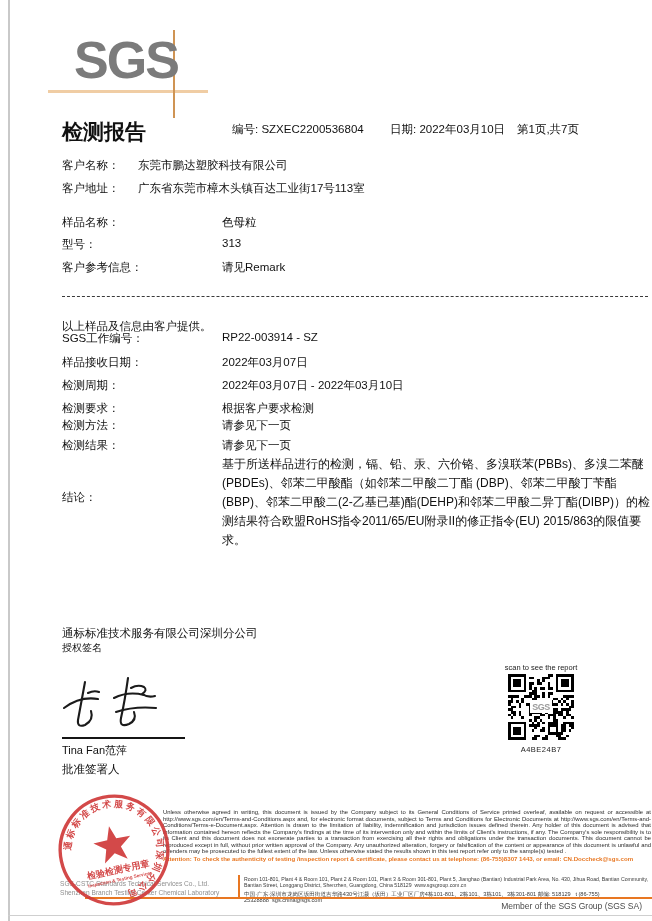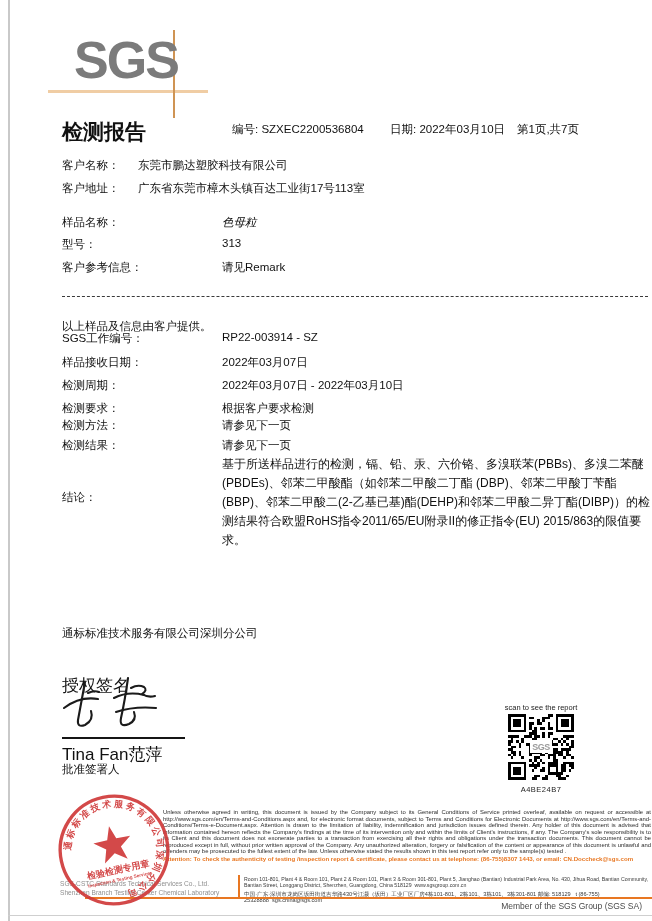--- a/index.html
+++ b/index.html
@@ -33,29 +33,29 @@
 
   .dashed-div { position:absolute; left:62px; top:296px; width:586px; border-top:1.5px dashed #3a3a3a; }
 
   .conclusion-val {
     position:absolute; left:222px; top:455px; width:428px;
     font-size:12px; line-height:19px; color:#111; white-space:normal;
   }
 
   
   .sig-company { position:absolute; left:62px; top:626px; font-size:11.5px; color:#111; }
-  .sig-auth    { position:absolute; left:62px; top:674px; font-size:17px; color:#111; }
+  .sig-auth    { position:absolute; left:62px; top:641px; font-size:10px; color:#111; }
   .sig-img     { position:absolute; left:58px; top:668px; width:130px; height:72px; }
   .sig-line    { position:absolute; left:62px; top:737px; width:123px; height:2px; background:#151515; }
-  .sig-name    { position:absolute; left:62px; top:743px; font-size:17px; color:#111; }
+  .sig-name    { position:absolute; left:62px; top:743px; font-size:11px; color:#111; }
   .sig-role    { position:absolute; left:62px; top:762px; font-size:11.5px; color:#111; }
 
   
   .qr-wrap    { position:absolute; left:495px; top:663px; width:92px; text-align:center; }
-  .qr-caption { font-size:7.5px; color:#222; margin-bottom:2px;margin-top:40px; }
+  .qr-caption { font-size:7.5px; color:#222; margin-bottom:2px; }
   .qr-box     { width:66px; height:66px; margin:0 auto; }
   .qr-code-id { font-size:7.5px; color:#222; margin-top:1px; letter-spacing:0.5px; }
 
   
   .stamp { position:absolute; left:56px; top:792px; width:116px; height:116px; transform:rotate(-12deg); opacity:0.92; z-index:5; }
 
   
   .legal {
     position:absolute; left:163px; top:809px; width:488px;
     font-size:5.9px; line-height:6.55px; color:#2c2c2c; text-align:justify;
@@ -89,21 +89,21 @@
 <div class="hdr hdr-no"><span>编号:</span> <span>SZXEC2200536804</span></div>
 <div class="hdr hdr-date"><span>日期:</span> <span>2022年03月10日</span></div>
 <div class="hdr hdr-page">第1页,共7页</div>
 
 <div class="row" style="left:62px; top:158px;">客户名称：</div>
 <div class="val-col" style="left:138px; top:158px;">东莞市鹏达塑胶科技有限公司</div>
 <div class="row" style="left:62px; top:181px;">客户地址：</div>
 <div class="val-col" style="left:138px; top:181px;">广东省东莞市樟木头镇百达工业街17号113室</div>
 
 <div class="row" style="left:62px; top:215px;">样品名称：</div>
-<div class="val-col" style="left:222px; top:215px;font-style:italic;">色母粒</div>
+<div class="val-col" style="left:222px; top:215px;">色母粒</div>
 <div class="row" style="left:62px; top:237px;">型号：</div>
 <div class="val-col" style="left:222px; top:237px;">313</div>
 <div class="row" style="left:62px; top:260px;">客户参考信息：</div>
 <div class="val-col" style="left:222px; top:260px;">请见Remark</div>
 <div class="row" style="left:62px; top:278px;margin-top:41px;">以上样品及信息由客户提供。</div>
 
 <div class="dashed-div"></div>
 
 <div class="row" style="left:62px; top:331px;">SGS工作编号：</div>
 <div class="val-col" style="left:222px; top:331px;">RP22-003914 - SZ</div>

